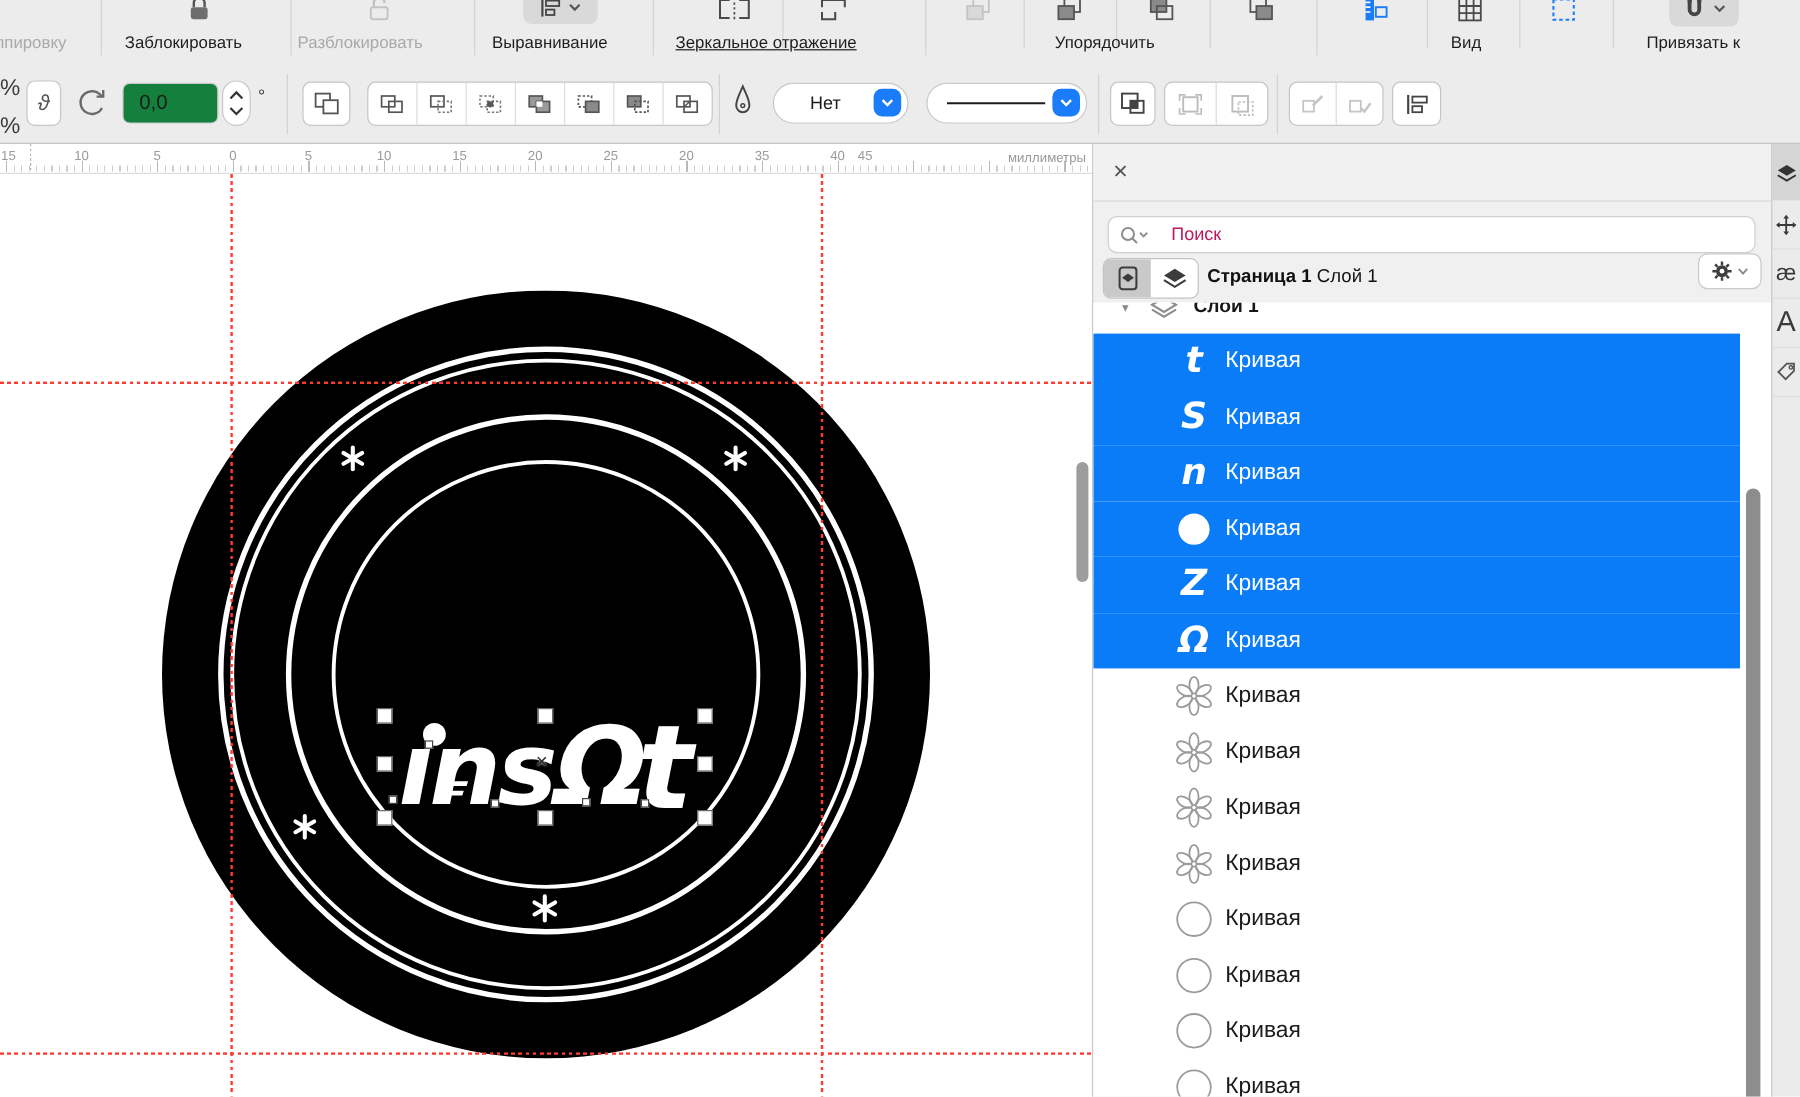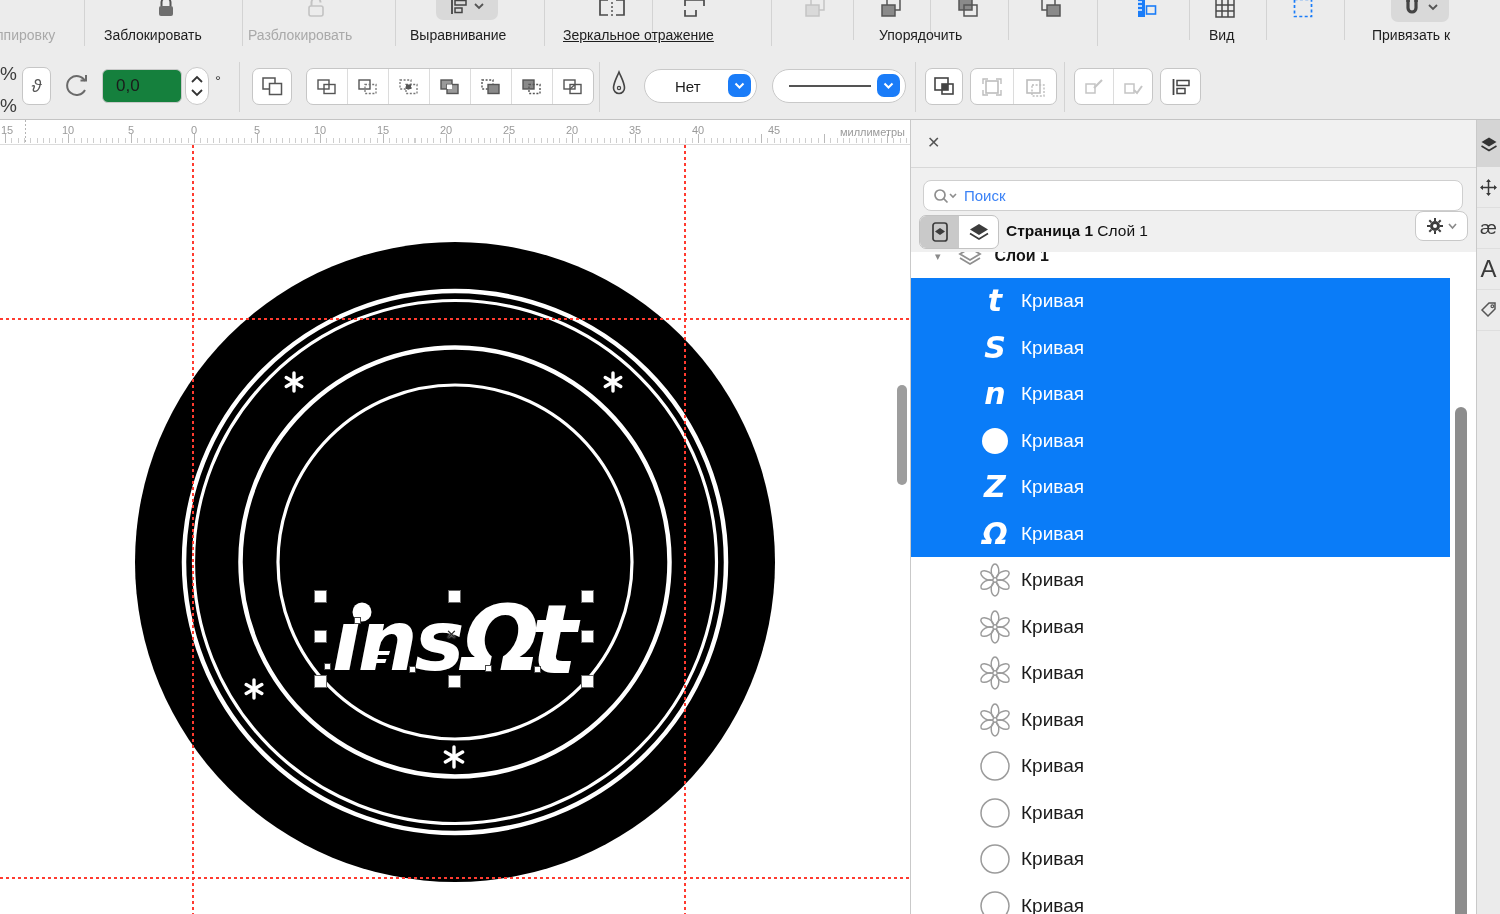--- a/index.html
+++ b/index.html
@@ -43,21 +43,21 @@
   .handle{position:absolute;width:13px;height:13px;background:#fff;border:1px solid #666;z-index:3;box-sizing:border-box;}
   .anchor{position:absolute;width:7px;height:7px;background:#fff;border:1px solid #444;z-index:3;box-sizing:border-box;}
   #sel-center{position:absolute;z-index:3;font-size:13px;color:#2b2b2b;text-shadow:0 0 2px #fff;font-weight:bold;}
   #canvas-scrollbar{position:absolute;left:897px;top:240px;width:10px;height:100px;background:#9d9d9d;border-radius:5px;z-index:4;}
   
   #panel{position:absolute;left:910px;top:120px;width:566px;height:794px;background:#f0f0f0;border-left:1px solid #c9c9c9;box-sizing:border-box;overflow:hidden;}
   #panel-header{position:relative;height:47px;border-bottom:1px solid #d8d8d8;background:#f1f1f1;}
   #panel-title{position:absolute;left:0;right:0;top:14px;text-align:center;font-weight:bold;font-size:15px;color:#1d1d1f;}
   #panel-close{position:absolute;left:16px;top:13px;font-size:16px;color:#555;cursor:default;}
   #search-box{position:absolute;left:12px;top:60px;width:540px;height:31px;background:#fff;border:1px solid #cfcfcf;border-radius:8px;display:flex;align-items:center;box-sizing:border-box;}
-  #search-ph{color:#3b82f6;font-size:15px;margin-left:6px;text-align:center;}
+  #search-ph{color:#be185d;font-size:15px;margin-left:18px;text-align:center;}
   #page-row{position:absolute;left:0;top:91px;width:100%;height:41px;}
   #seg-pl{position:absolute;left:8px;top:4px;width:78px;height:32px;border:1px solid #c2c2c2;border-radius:7px;display:flex;overflow:hidden;background:#fff;}
   .seg-pl-cell{width:50%;display:flex;align-items:center;justify-content:center;}
   .seg-pl-cell.on{background:#c9c9c9;}
   #page-title{position:absolute;left:95px;top:11px;font-size:15.5px;color:#111;white-space:nowrap;}
   #gear-btn{position:absolute;left:504px;top:0px;width:53px;height:30px;background:#fff;border:1px solid #c9c9c9;border-radius:8px;display:flex;align-items:center;justify-content:center;gap:4px;box-sizing:border-box;}
   #obj-list{position:absolute;left:0;top:132px;width:566px;height:662px;background:#fff;overflow:hidden;}
   #layer-partial{height:26px;overflow:hidden;}
   #layer-partial .inner{display:flex;align-items:center;height:44px;transform:translateY(-18px);}
   #layer-partial .tri{margin-left:24px;font-size:11px;color:#8a8a8a;}
@@ -353,21 +353,21 @@
         <span class="ruler-num" style="left: 131px;">5</span>
         <span class="ruler-num" style="left: 194px;">0</span>
         <span class="ruler-num" style="left: 257px;">5</span>
         <span class="ruler-num" style="left: 320px;">10</span>
         <span class="ruler-num" style="left: 383px;">15</span>
         <span class="ruler-num" style="left: 446px;">20</span>
         <span class="ruler-num" style="left: 509px;">25</span>
         <span class="ruler-num" style="left: 572px;">20</span>
         <span class="ruler-num" style="left: 635px;">35</span>
         <span class="ruler-num" style="left: 698px;">40</span>
-        <span class="ruler-num" style="left: 774px;">45</span>
+        <span class="ruler-num" style="left: 721px;">45</span>
       </div>
     <span id="ruler-unit">миллиметры</span>
   </div>
 
   <div id="canvas">
 
     <svg id="disc" width="640" height="640" viewBox="0 0 640 640">
       <circle cx="320" cy="320" r="320" fill="#000"></circle>
       <circle cx="320" cy="320" r="271" fill="none" stroke="#fff" stroke-width="4.5"></circle>
       <circle cx="320" cy="320" r="261.5" fill="none" stroke="#fff" stroke-width="3.2"></circle>

